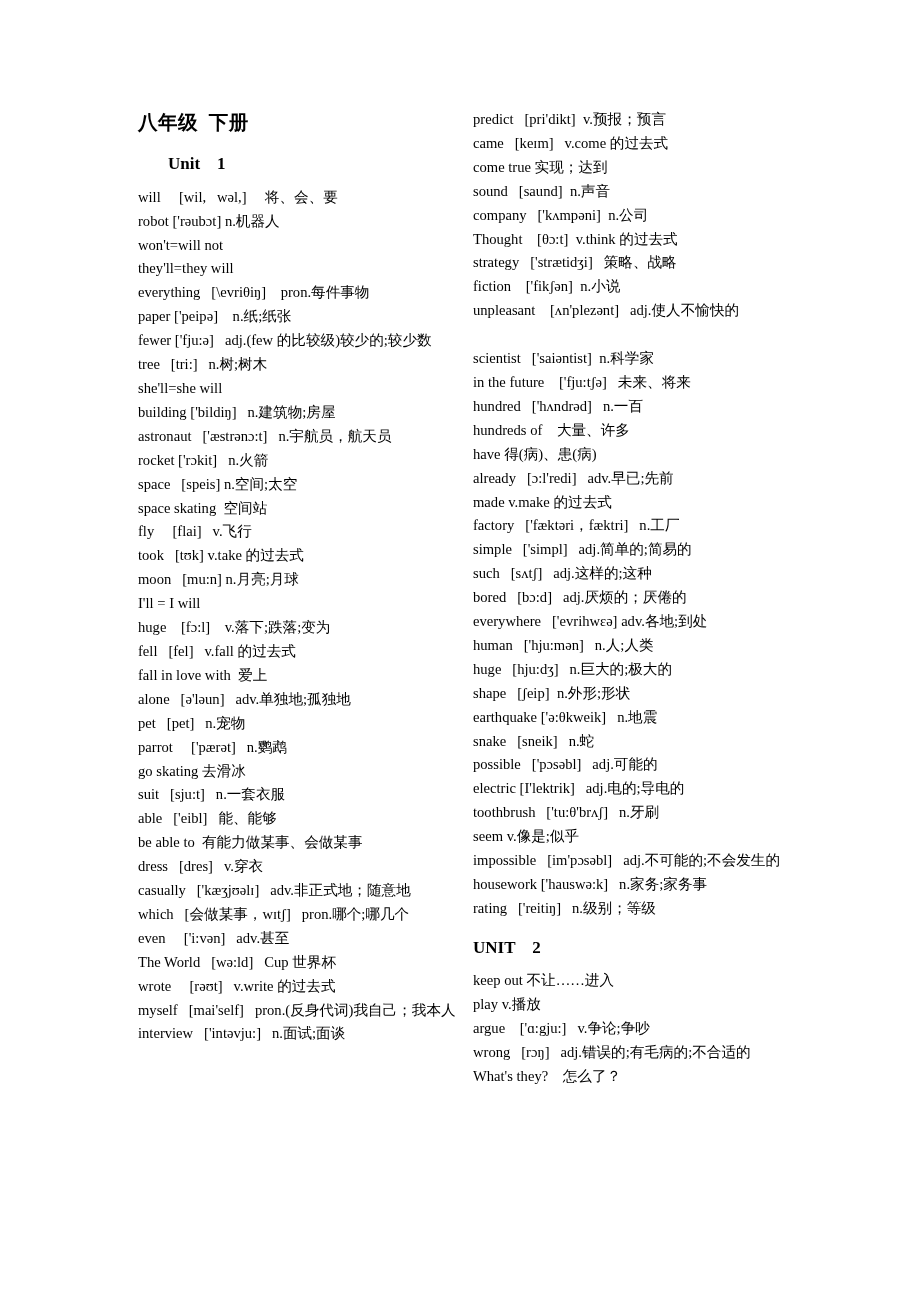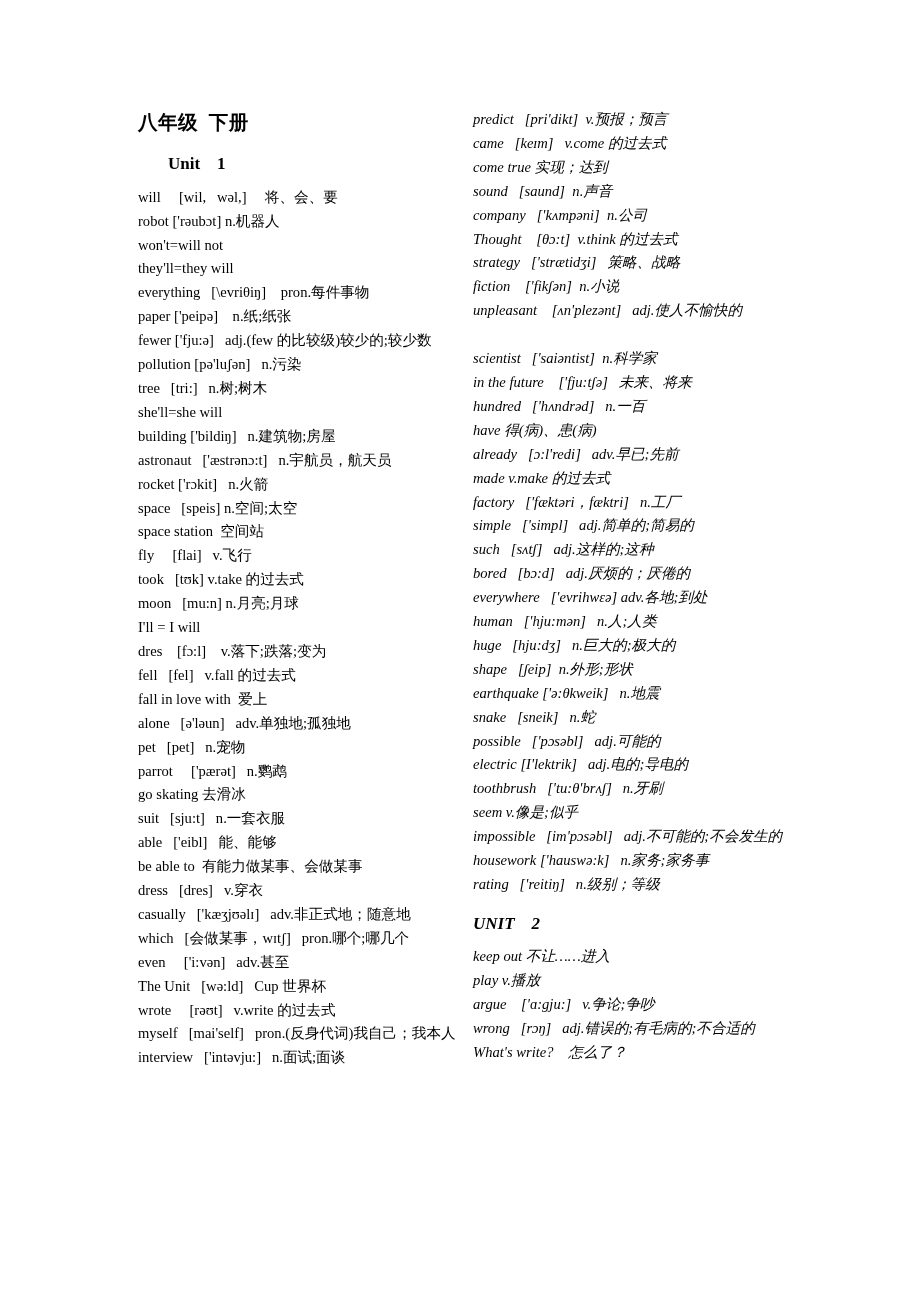--- a/index.html
+++ b/index.html
@@ -26,21 +26,20 @@
     flex-direction: row;
     align-items: flex-start;
     gap: 0;
   }
   .column {
     width: 335px;
     flex: 0 0 335px;
   }
   .column.right {
     margin-left: 0px;
-    font-style: italic;
   }
   .doc-title {
     font-size: 19.5px;
     font-weight: 700;
     letter-spacing: 0.5px;
     line-height: 1.5;
     margin: 0 0 14px 0;
     white-space: pre;
   }
   .unit-head {
@@ -80,47 +79,46 @@
       <h1 class="doc-title">八年级  下册</h1>
       <h2 class="unit-head indent">Unit    1</h2>
       <div id="left-list">
           <p class="entry">will     [wil,   wəl,]     将、会、要</p>
           <p class="entry">robot ['rəubɔt] n.机器人</p>
           <p class="entry">won't=will not</p>
           <p class="entry">they'll=they will</p>
           <p class="entry">everything   [\evriθiŋ]    pron.每件事物</p>
           <p class="entry">paper ['peipə]    n.纸;纸张</p>
           <p class="entry">fewer ['fju:ə]   adj.(few 的比较级)较少的;较少数</p>
-          <p class="entry">pollution [pə'luʃən]   n.污染</p>
           <p class="entry">tree   [tri:]   n.树;树木</p>
           <p class="entry">she'll=she will</p>
           <p class="entry">building ['bildiŋ]   n.建筑物;房屋</p>
           <p class="entry">astronaut   ['æstrənɔ:t]   n.宇航员，航天员</p>
           <p class="entry">rocket ['rɔkit]   n.火箭</p>
           <p class="entry">space   [speis] n.空间;太空</p>
-          <p class="entry">space station  空间站</p>
+          <p class="entry">space skating  空间站</p>
           <p class="entry">fly     [flai]   v.飞行</p>
           <p class="entry">took   [tʊk] v.take 的过去式</p>
           <p class="entry">moon   [mu:n] n.月亮;月球</p>
           <p class="entry">I'll = I will</p>
-          <p class="entry">dres    [fɔ:l]    v.落下;跌落;变为</p>
+          <p class="entry">huge    [fɔ:l]    v.落下;跌落;变为</p>
           <p class="entry">fell   [fel]   v.fall 的过去式</p>
           <p class="entry">fall in love with  爱上</p>
           <p class="entry">alone   [ə'ləun]   adv.单独地;孤独地</p>
           <p class="entry">pet   [pet]   n.宠物</p>
           <p class="entry">parrot     ['pærət]   n.鹦鹉</p>
           <p class="entry">go skating 去滑冰</p>
           <p class="entry">suit   [sju:t]   n.一套衣服</p>
           <p class="entry">able   ['eibl]   能、能够</p>
           <p class="entry">be able to  有能力做某事、会做某事</p>
           <p class="entry">dress   [dres]   v.穿衣</p>
           <p class="entry">casually   ['kæʒjʊəlɪ]   adv.非正式地；随意地</p>
           <p class="entry">which   [会做某事，wɪtʃ]   pron.哪个;哪几个</p>
           <p class="entry">even     ['i:vən]   adv.甚至</p>
-          <p class="entry">The Unit   [wə:ld]   Cup 世界杯</p>
+          <p class="entry">The World   [wə:ld]   Cup 世界杯</p>
           <p class="entry">wrote     [rəʊt]   v.write 的过去式</p>
           <p class="entry">myself   [mai'self]   pron.(反身代词)我自己；我本人</p>
           <p class="entry">interview   ['intəvju:]   n.面试;面谈</p>
         </div>
     </div>
 
     <div class="column right">
       <div id="right-list-top">
           <p class="entry">predict   [pri'dikt]  v.预报；预言</p>
           <p class="entry">came   [keɪm]   v.come 的过去式</p>
@@ -128,20 +126,21 @@
           <p class="entry">sound   [saund]  n.声音</p>
           <p class="entry">company   ['kʌmpəni]  n.公司</p>
           <p class="entry">Thought    [θɔ:t]  v.think 的过去式</p>
           <p class="entry">strategy   ['strætidʒi]   策略、战略</p>
           <p class="entry">fiction    ['fikʃən]  n.小说</p>
           <p class="entry">unpleasant    [ʌn'plezənt]   adj.使人不愉快的</p>
           <p class="entry blank">&nbsp;</p>
           <p class="entry">scientist   ['saiəntist]  n.科学家</p>
           <p class="entry">in the future    ['fju:tʃə]   未来、将来</p>
           <p class="entry">hundred   ['hʌndrəd]   n.一百</p>
+          <p class="entry">hundreds of    大量、许多</p>
           <p class="entry">have 得(病)、患(病)</p>
           <p class="entry">already   [ɔ:l'redi]   adv.早已;先前</p>
           <p class="entry">made v.make 的过去式</p>
           <p class="entry">factory   ['fæktəri，fæktri]   n.工厂</p>
           <p class="entry">simple   ['simpl]   adj.简单的;简易的</p>
           <p class="entry">such   [sʌtʃ]   adj.这样的;这种</p>
           <p class="entry">bored   [bɔ:d]   adj.厌烦的；厌倦的</p>
           <p class="entry">everywhere   ['evrihwɛə] adv.各地;到处</p>
           <p class="entry">human   ['hju:mən]   n.人;人类</p>
           <p class="entry">huge   [hju:dʒ]   n.巨大的;极大的</p>
@@ -155,18 +154,18 @@
           <p class="entry">impossible   [im'pɔsəbl]   adj.不可能的;不会发生的</p>
           <p class="entry">housework ['hauswə:k]   n.家务;家务事</p>
           <p class="entry">rating   ['reitiŋ]   n.级别；等级</p>
         </div>
       <h2 class="unit-head spaced-above">UNIT    2</h2>
       <div id="right-list-bottom">
           <p class="entry">keep out 不让……进入</p>
           <p class="entry">play v.播放</p>
           <p class="entry">argue    ['ɑ:gju:]   v.争论;争吵</p>
           <p class="entry">wrong   [rɔŋ]   adj.错误的;有毛病的;不合适的</p>
-          <p class="entry">What's write?    怎么了？</p>
+          <p class="entry">What's they?    怎么了？</p>
         </div>
     </div>
 
   </div>
 </div>
 
 </body></html>

